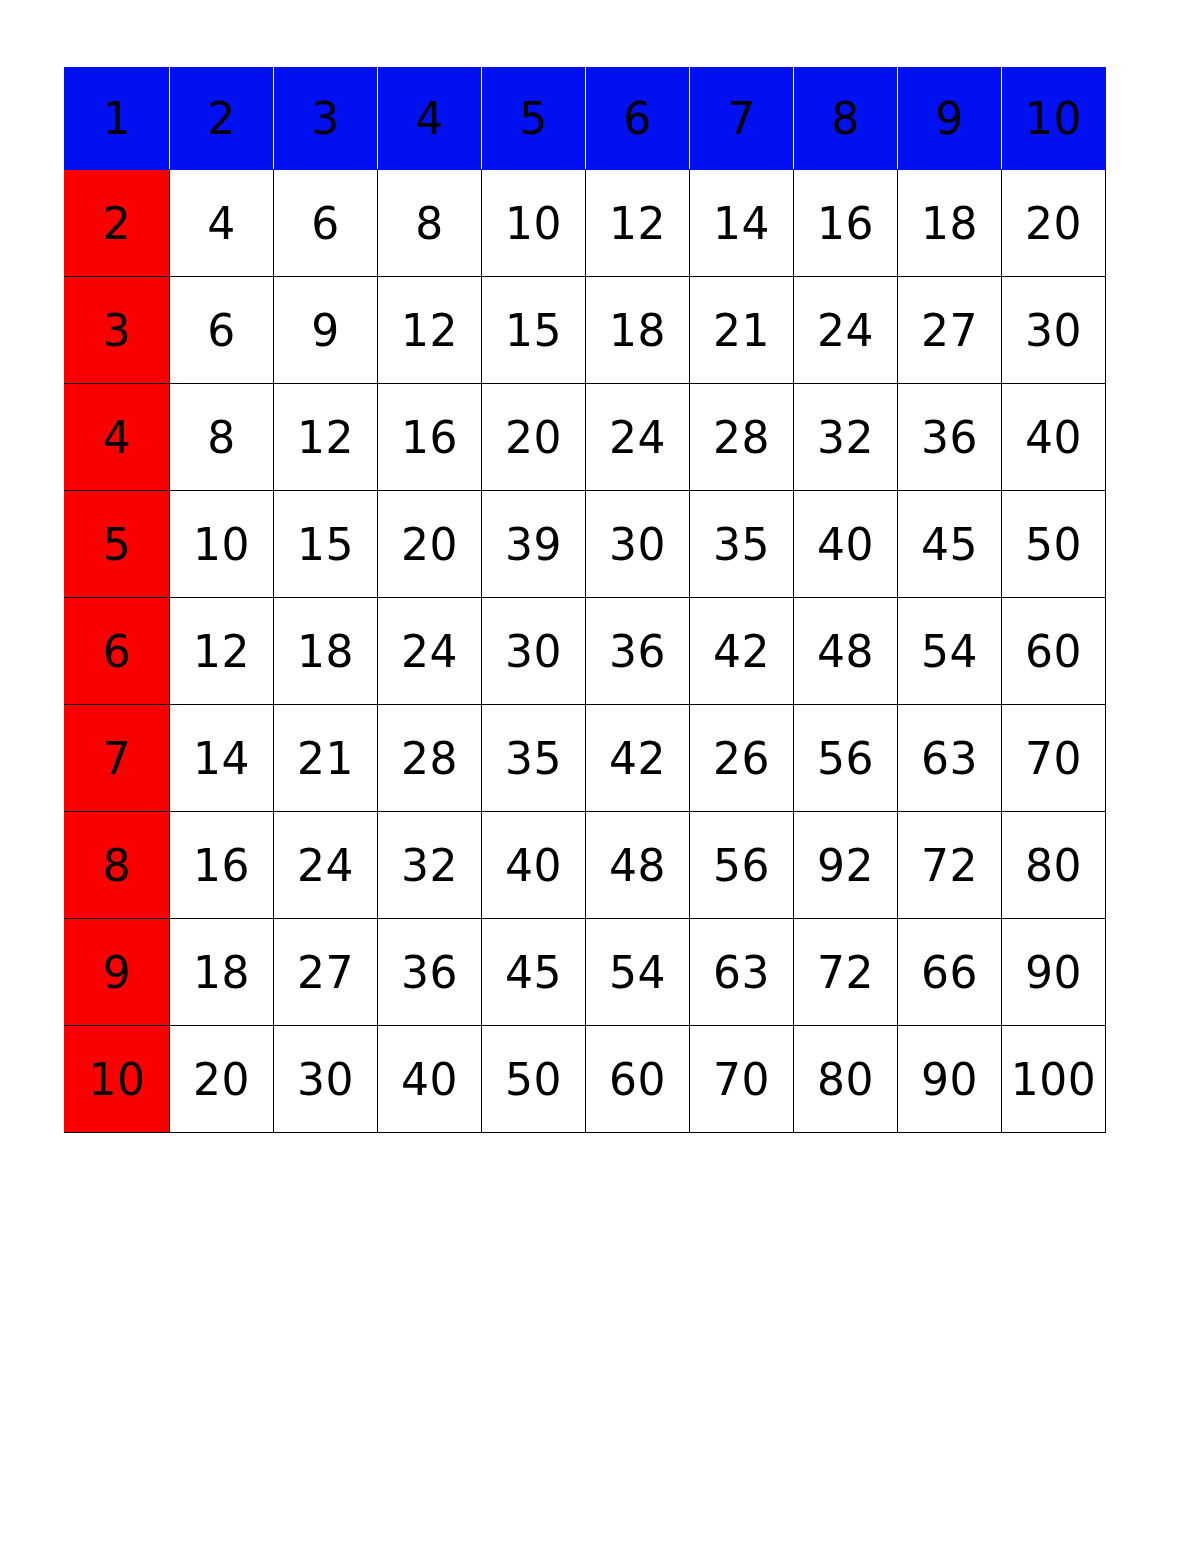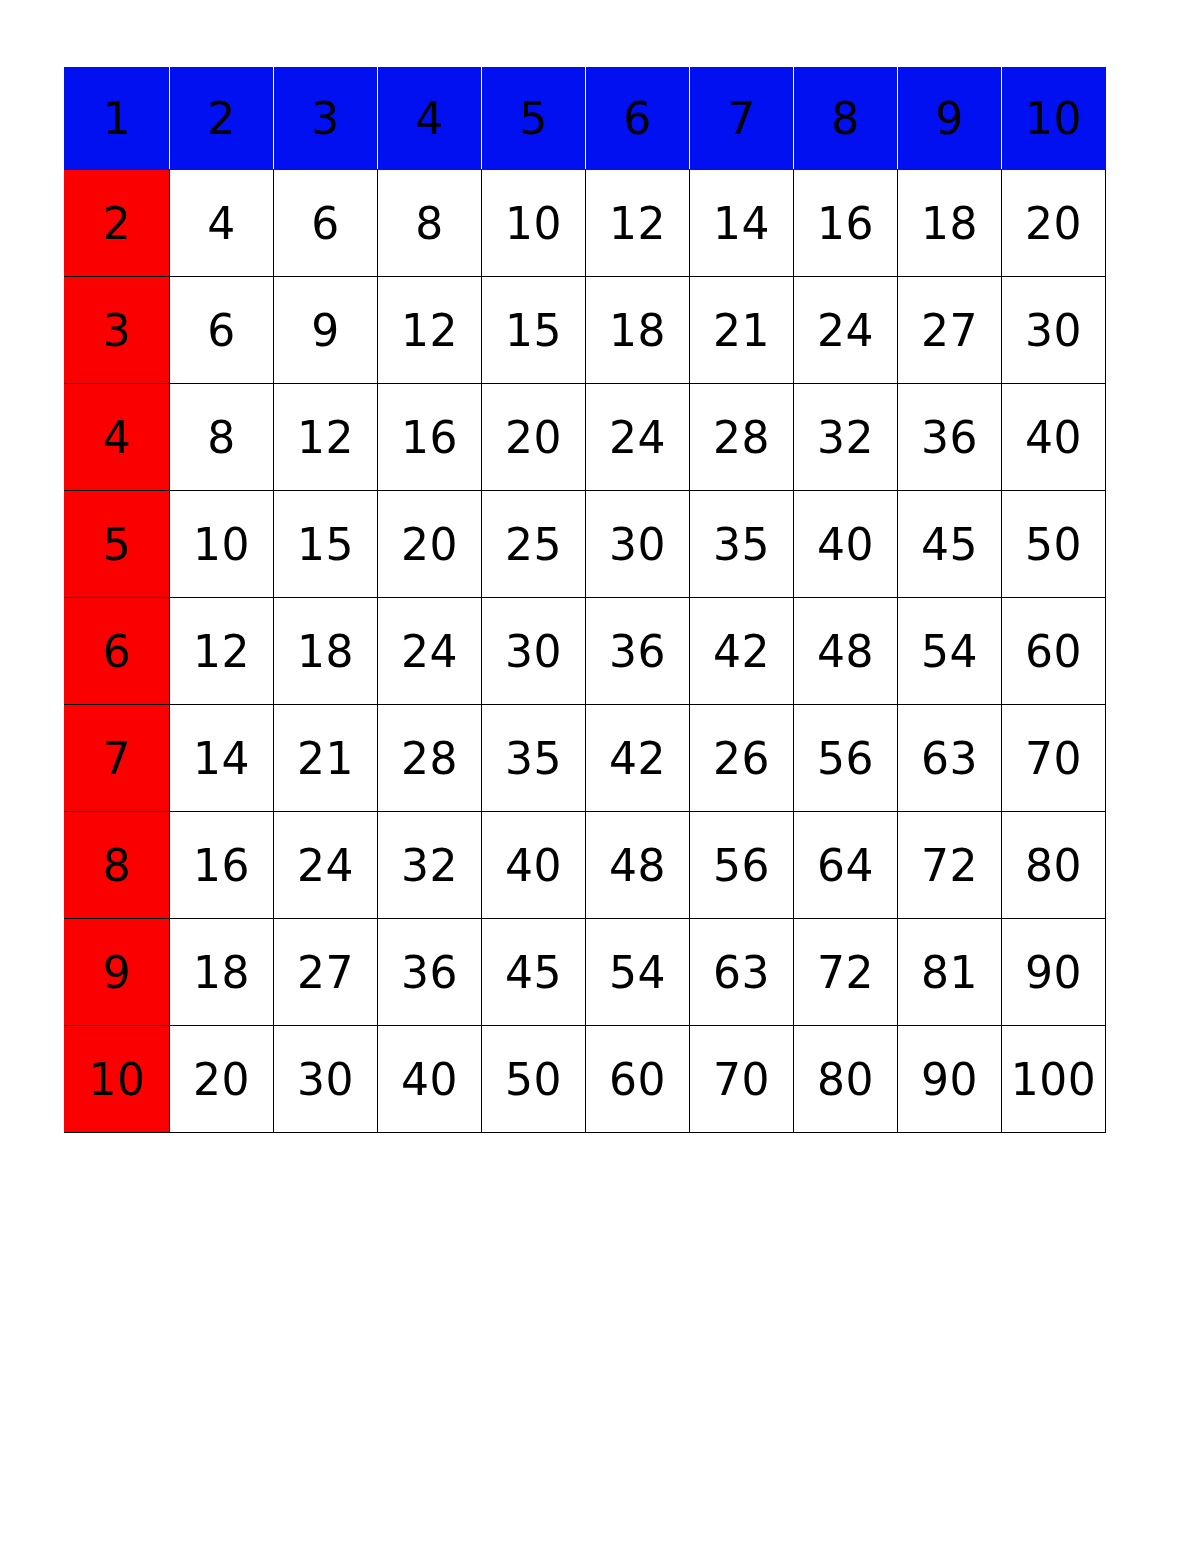--- a/index.html
+++ b/index.html
@@ -126,21 +126,21 @@
         <td>32</td>
         <td>36</td>
         <td>40</td>
       </tr>
 
       <tr>
         <td class="row-head">5</td>
         <td>10</td>
         <td>15</td>
         <td>20</td>
-        <td>25</td>
+        <td>39</td>
         <td>30</td>
         <td>35</td>
         <td>40</td>
         <td>45</td>
         <td>50</td>
       </tr>
 
       <tr>
         <td class="row-head">6</td>
         <td>12</td>
@@ -168,35 +168,35 @@
       </tr>
 
       <tr>
         <td class="row-head">8</td>
         <td>16</td>
         <td>24</td>
         <td>32</td>
         <td>40</td>
         <td>48</td>
         <td>56</td>
-        <td>64</td>
+        <td>92</td>
         <td>72</td>
         <td>80</td>
       </tr>
 
       <tr>
         <td class="row-head">9</td>
         <td>18</td>
         <td>27</td>
         <td>36</td>
         <td>45</td>
         <td>54</td>
         <td>63</td>
         <td>72</td>
-        <td>81</td>
+        <td>66</td>
         <td>90</td>
       </tr>
 
       <tr>
         <td class="row-head">10</td>
         <td>20</td>
         <td>30</td>
         <td>40</td>
         <td>50</td>
         <td>60</td>

